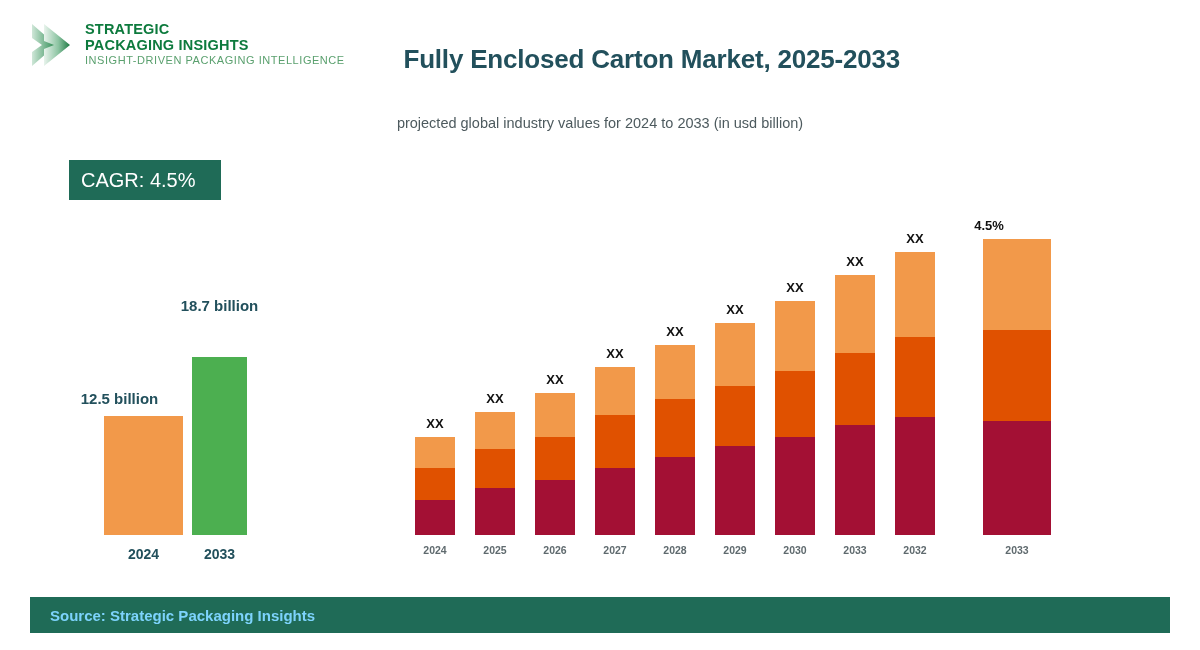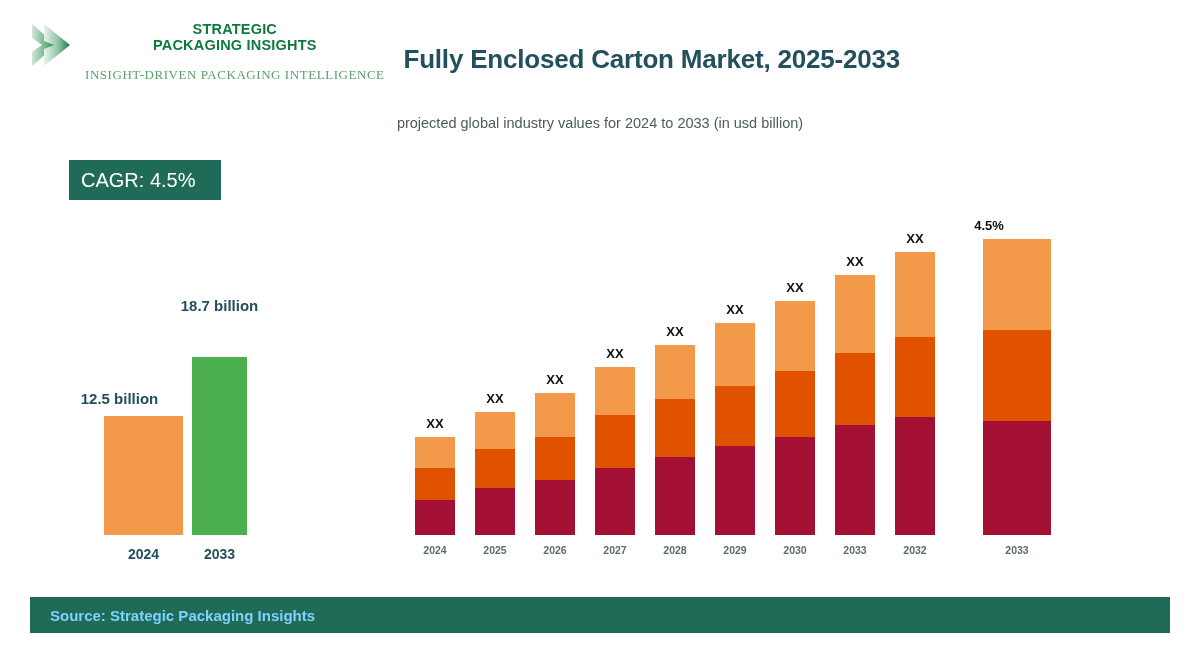--- a/index.html
+++ b/index.html
@@ -37,29 +37,27 @@
     left: 55px;
     top: 5px;
   }
   .logo-line1, .logo-line2 {
     font-size: 14.5px;
     font-weight: bold;
     letter-spacing: 0.2px;
     color: #0d7a3d;
     line-height: 16px;
     white-space: nowrap;
-    text-align: center;
   }
   .logo-tag {
-    margin-top: 14px;
-    font-size: 13px;
+    margin-top: 1px;
+    font-size: 11px;
     letter-spacing: 0.55px;
     color: #5aa06e;
     white-space: nowrap;
-    font-family: Liberation Serif, serif;
   }
 
   
   .chart-title {
     position: absolute;
     left: 300px;
     top: 44px;
     width: 600px;
     text-align: right;
     font-size: 26px;

